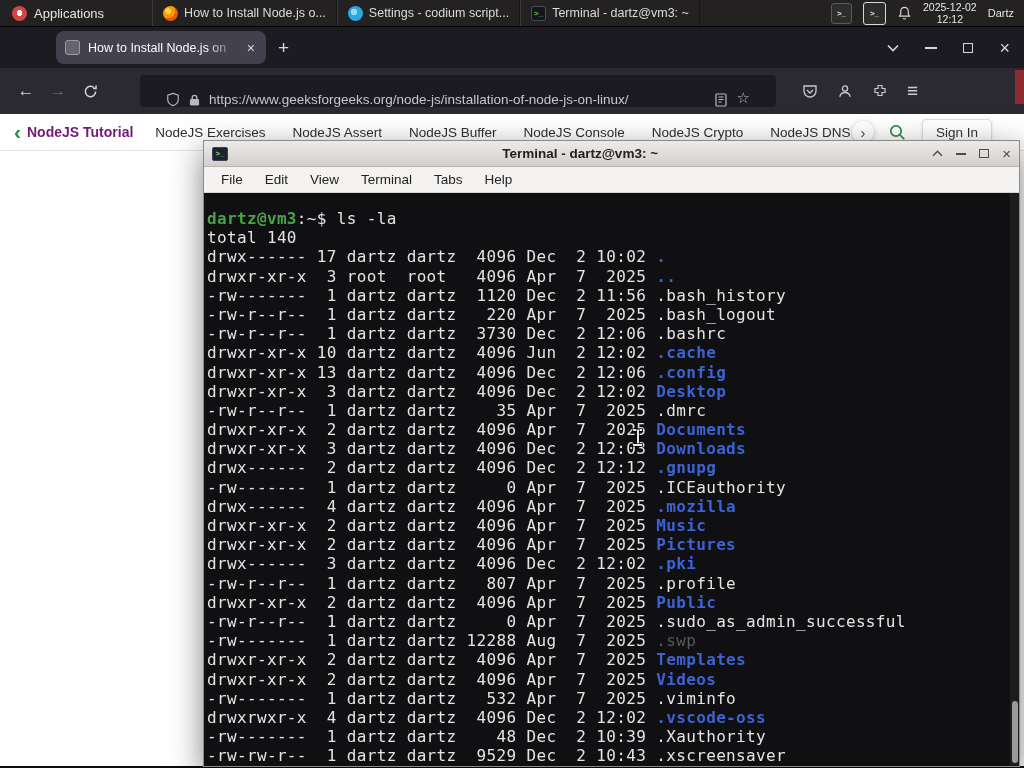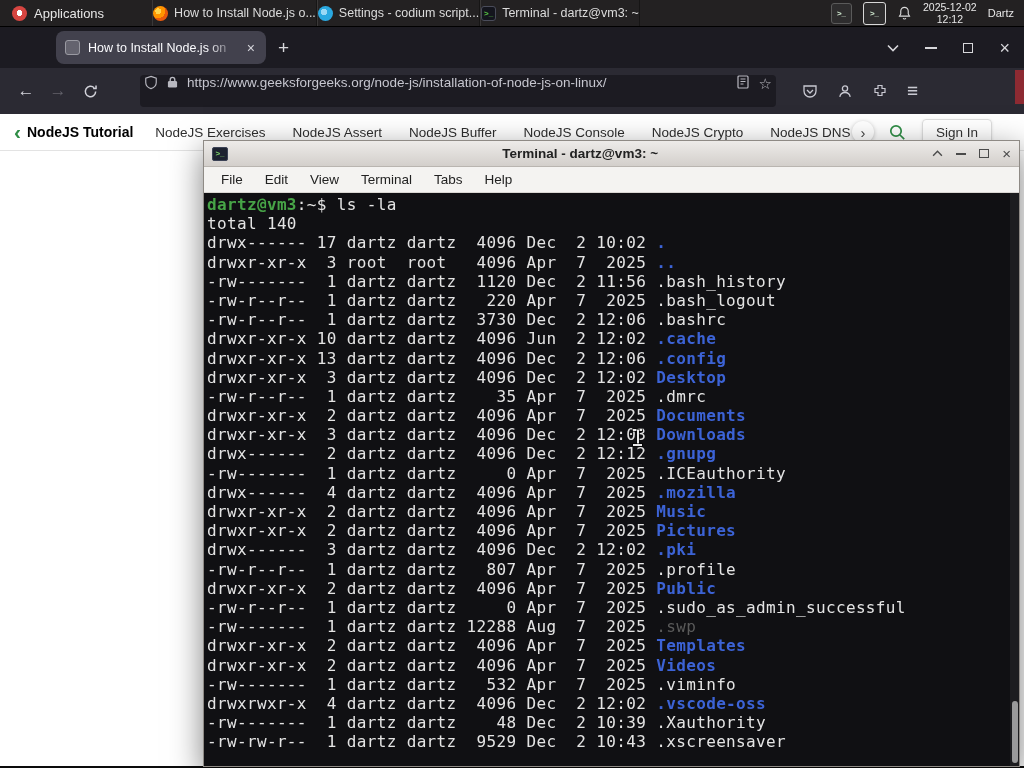--- a/index.html
+++ b/index.html
@@ -7,21 +7,21 @@
   body { position: relative; background: #0c0c0c; font-family: "Liberation Sans", "DejaVu Sans", sans-serif; }
 
   
   .panel { position: absolute; top: 0; left: 0; width: 1024px; height: 27px;
            background: #232122; color: #e6e6e6; display: flex; align-items: center;
            font-size: 13px; z-index: 10; border-bottom: 1px solid #000; gap: 36px; }
   .app-btn { display: flex; align-items: center; gap: 7px; padding: 0 12px; height: 100%; }
   .app-icon { width: 15px; height: 15px; border-radius: 50%;
               background: radial-gradient(circle at 50% 45%, #fff 0 3px, #d64541 3px); }
   .task-list { display: flex; height: 100%; }
-  .task-btn { display: flex; align-items: center; gap: 6px; padding: 0 0; height: 100%;
+  .task-btn { display: flex; align-items: center; gap: 6px; padding: 0 10px; height: 100%;
               border-left: 1px solid #3a3838; border-right: 1px solid #161515;
               max-width: 195px; white-space: nowrap; overflow: hidden; font-size: 12.5px; color: #dcdcdc; }
   .task-ic { width: 15px; height: 15px; border-radius: 50%; flex: 0 0 15px; }
   .task-ic.firefox-icon { background: radial-gradient(circle at 35% 35%, #ffd54d 0 3px, #ff9500 3px 7px, #e8590c 7px); }
   .task-ic.codium-icon  { background: radial-gradient(circle at 40% 40%, #9ad8f5 0 3px, #2aa8e0 3px); }
   .task-ic.terminal-icon{ border-radius: 3px; background: #14151d; border: 1px solid #4a4c5a;
                           color: #57c443; font-size: 8px; line-height: 13px; text-align: center; font-weight: bold; }
   .task-title { overflow: hidden; text-overflow: ellipsis; }
   .panel-right { margin-left: auto; display: flex; align-items: center; gap: 11px; padding-right: 10px; height: 100%; }
   .tray-box { width: 21px; height: 21px; border-radius: 3px; background: #2e2d2e; border: 1px solid #5a5a5a;
@@ -45,32 +45,32 @@
   .winctl-min { width: 12px; height: 2px; background: #d7d7db; }
   .winctl-max { width: 10px; height: 10px; border: 1.5px solid #d7d7db; }
   .winctl-close { font-size: 18px; line-height: 14px; color: #d7d7db; }
 
   .navbar { height: 46px; background: #2b2a33; display: flex; align-items: center; padding: 0 10px;
             flex: 0 0 46px; position: relative; }
   .nav-btn { width: 32px; height: 32px; display: flex; align-items: center; justify-content: center;
              color: #d2d2da; font-size: 17px; border-radius: 4px; }
   .nav-btn.disabled { color: #63626b; }
   .urlbar { margin-left: 34px; width: 636px; height: 32px; background: #1c1b22; border-radius: 4px;
-            display: flex; align-items: flex-start; gap: 9px; padding: 0 4px; }
+            display: flex; align-items: flex-end; gap: 9px; padding: 0 26px; }
   .url-text { flex: 1; color: #c6c6cf; font-size: 13.5px; white-space: nowrap; overflow: hidden; }
   .url-star { color: #b8b8c0; font-size: 15px; }
   .nav-right { display: flex; align-items: center; gap: 19px; margin-left: 26px; color: #c9c9d2; }
   .menu-glyph { font-size: 19px; color: #c9c9d2; }
   .red-indicator { position: absolute; right: 0; top: 2px; width: 9px; height: 34px; background: #8d2a32; }
 
   .sitenav { height: 37px; background: #fff; border-bottom: 1px solid #e3e3e3;
              box-shadow: 0 1px 3px rgba(0,0,0,.08); display: flex; align-items: center;
              padding: 0 10px 0 14px; flex: 0 0 37px; font-size: 13.5px; color: #333; }
   .sn-chevron { color: #2f8d46; font-size: 21px; font-weight: bold; margin-right: 6px; line-height: 18px; }
-  .sn-title { font-weight: bold; color: #000000; font-size: 14px; margin-right: 22px; white-space: nowrap; }
+  .sn-title { font-weight: bold; color: #701a75; font-size: 14px; margin-right: 22px; white-space: nowrap; }
   .sn-items { display: flex; gap: 27px; flex: 1; overflow: hidden; white-space: nowrap; }
   .sn-item { color: #2f2f2f; }
   .sn-right-chevron { width: 22px; height: 22px; border-radius: 50%; background: #fff;
                       box-shadow: 0 1px 4px rgba(0,0,0,.25); display: flex; align-items: center; justify-content: center;
                       font-size: 15px; color: #444; margin: 0 14px 0 2px; flex: 0 0 22px; }
   .sn-signin { border: 1px solid #ddd; border-radius: 4px; padding: 5px 13px; color: #333;
                box-shadow: 0 1px 3px rgba(0,0,0,.12); margin: 0 22px 0 16px; white-space: nowrap; }
   .page { flex: 1; background: #fff; }
 
   
@@ -88,21 +88,21 @@
   .tc-close { font-size: 15px; line-height: 12px; color: #4a4a4a; }
 
   .term-menubar { height: 26px; background: #f4f3f1; border-bottom: 1px solid #d9d6d2;
                   display: flex; align-items: center; padding: 0 8px; gap: 4px;
                   font-size: 13.5px; color: #222; flex: 0 0 26px; }
   .tm-item { padding: 3px 9px; }
 
   .term-body { flex: 1; background: #101013; position: relative; overflow: hidden;
                font-family: "DejaVu Sans Mono", "Liberation Mono", monospace;
                font-size: 16px; letter-spacing: 0.35px; line-height: 19.2px; color: #e4e4e4;
-               padding: 2px 0 0 3px; }
+               padding: 16px 0 0 3px; }
   .t-line { white-space: pre; height: 19.2px; }
   .t-green { color: #47a447; font-weight: bold; }
   .t-dir { color: #3c63d6; font-weight: bold; }
   .t-dim { color: #5a5a5a; }
   .term-scrollbar { position: absolute; top: 0; right: 0; width: 9px; bottom: 0; background: #1d1d1f; }
   .term-scroll-thumb { position: absolute; right: 1px; bottom: 3px; width: 6px; height: 62px;
                        background: #9a9a9a; border-radius: 3px; }
 
   
   .ibeam { position: absolute; left: 633px; top: 429px; width: 9px; height: 17px; z-index: 20; }

